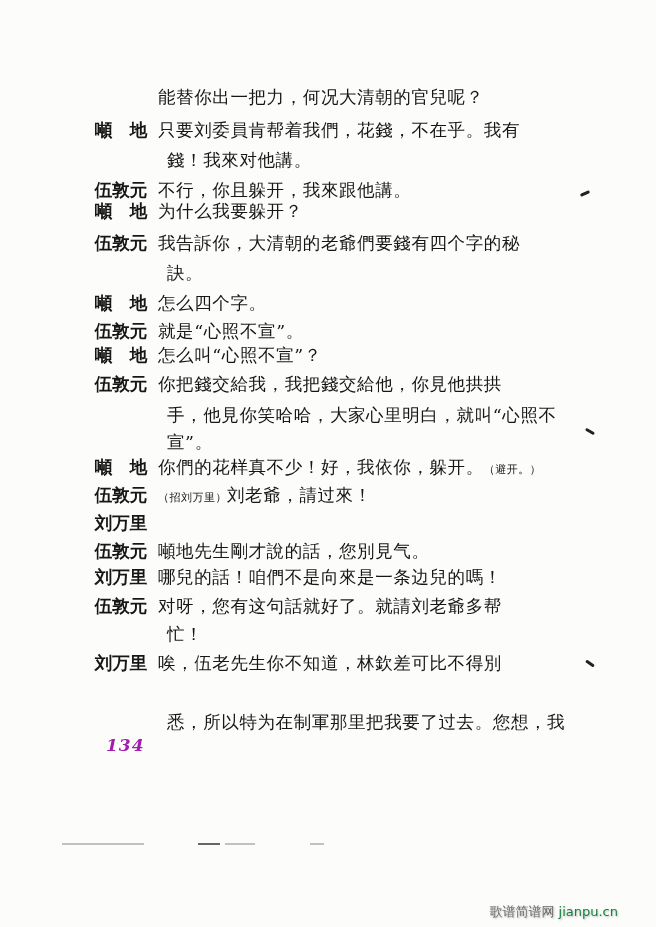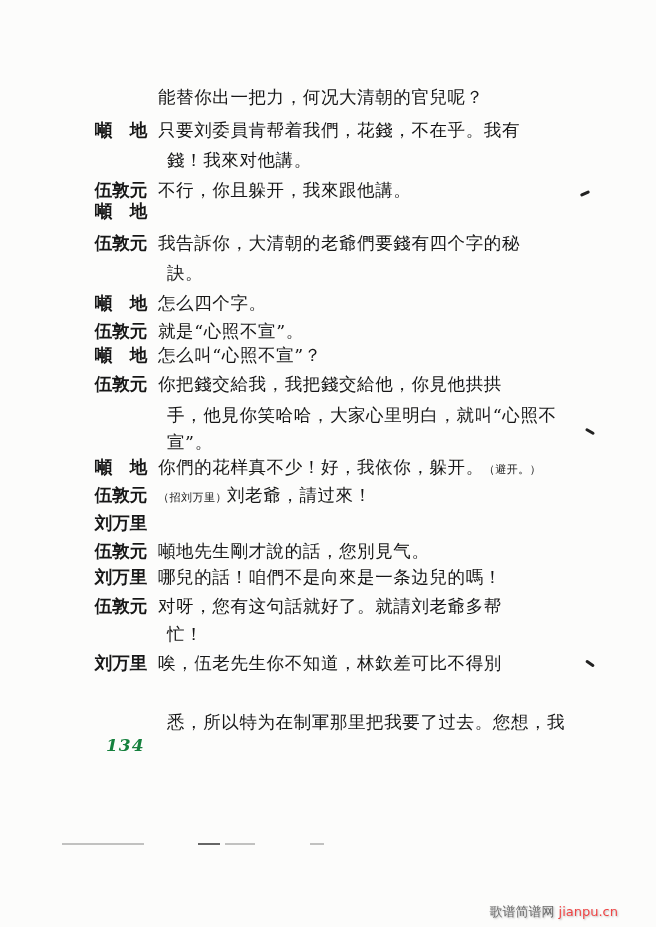--- a/index.html
+++ b/index.html
@@ -53,21 +53,21 @@
     }
     .page-number {
       position: absolute;
       left: 106px;
       top: 735px;
       font-family: "DejaVu Serif", serif;
       font-style: italic;
       font-weight: bold;
       font-size: 17px;
       letter-spacing: 1px;
-      color: #15803d;
+      color: #a21caf;
     }
     .mark {
       position: absolute;
       width: 10px;
       height: 3px;
       background: #222;
       transform: rotate(-25deg);
       border-radius: 2px;
     }
     .scan-noise {
@@ -80,21 +80,21 @@
     .watermark {
       position: absolute;
       right: 38px;
       top: 903px;
       font-family: "DejaVu Sans", sans-serif;
       font-size: 13px;
       color: #6a6a6a;
       text-shadow: 1px 1px 2px #bbb;
     }
     .watermark .site {
-      color: #ef4444;
+      color: #15803d;
       margin-left: 4px;
     }
   </style>
 </head>
 <body>
 
 <div class="page">
 
   <div class="line" style="top:82px;left:0;width:656px;">
     <span class="speech">能替你出一把力，何况大清朝的官兒呢？</span>
@@ -109,20 +109,21 @@
     <span class="cont">錢！我來对他講。</span>
   </div>
 
   <div class="line" style="top:175px;left:0;width:656px;">
     <span class="speaker">伍敦元</span>
     <span class="speech">不行，你且躲开，我來跟他講。</span>
   </div>
 
   <div class="line" style="top:196px;left:0;width:656px;">
     <span class="speaker">噸　地</span>
+    <span class="speech">为什么我要躲开？</span>
   </div>
 
   <div class="line" style="top:228px;left:0;width:656px;">
     <span class="speaker">伍敦元</span>
     <span class="speech">我告訴你，大清朝的老爺們要錢有四个字的秘</span>
   </div>
 
   <div class="line" style="top:258px;left:0;width:656px;">
     <span class="cont">訣。</span>
   </div>

